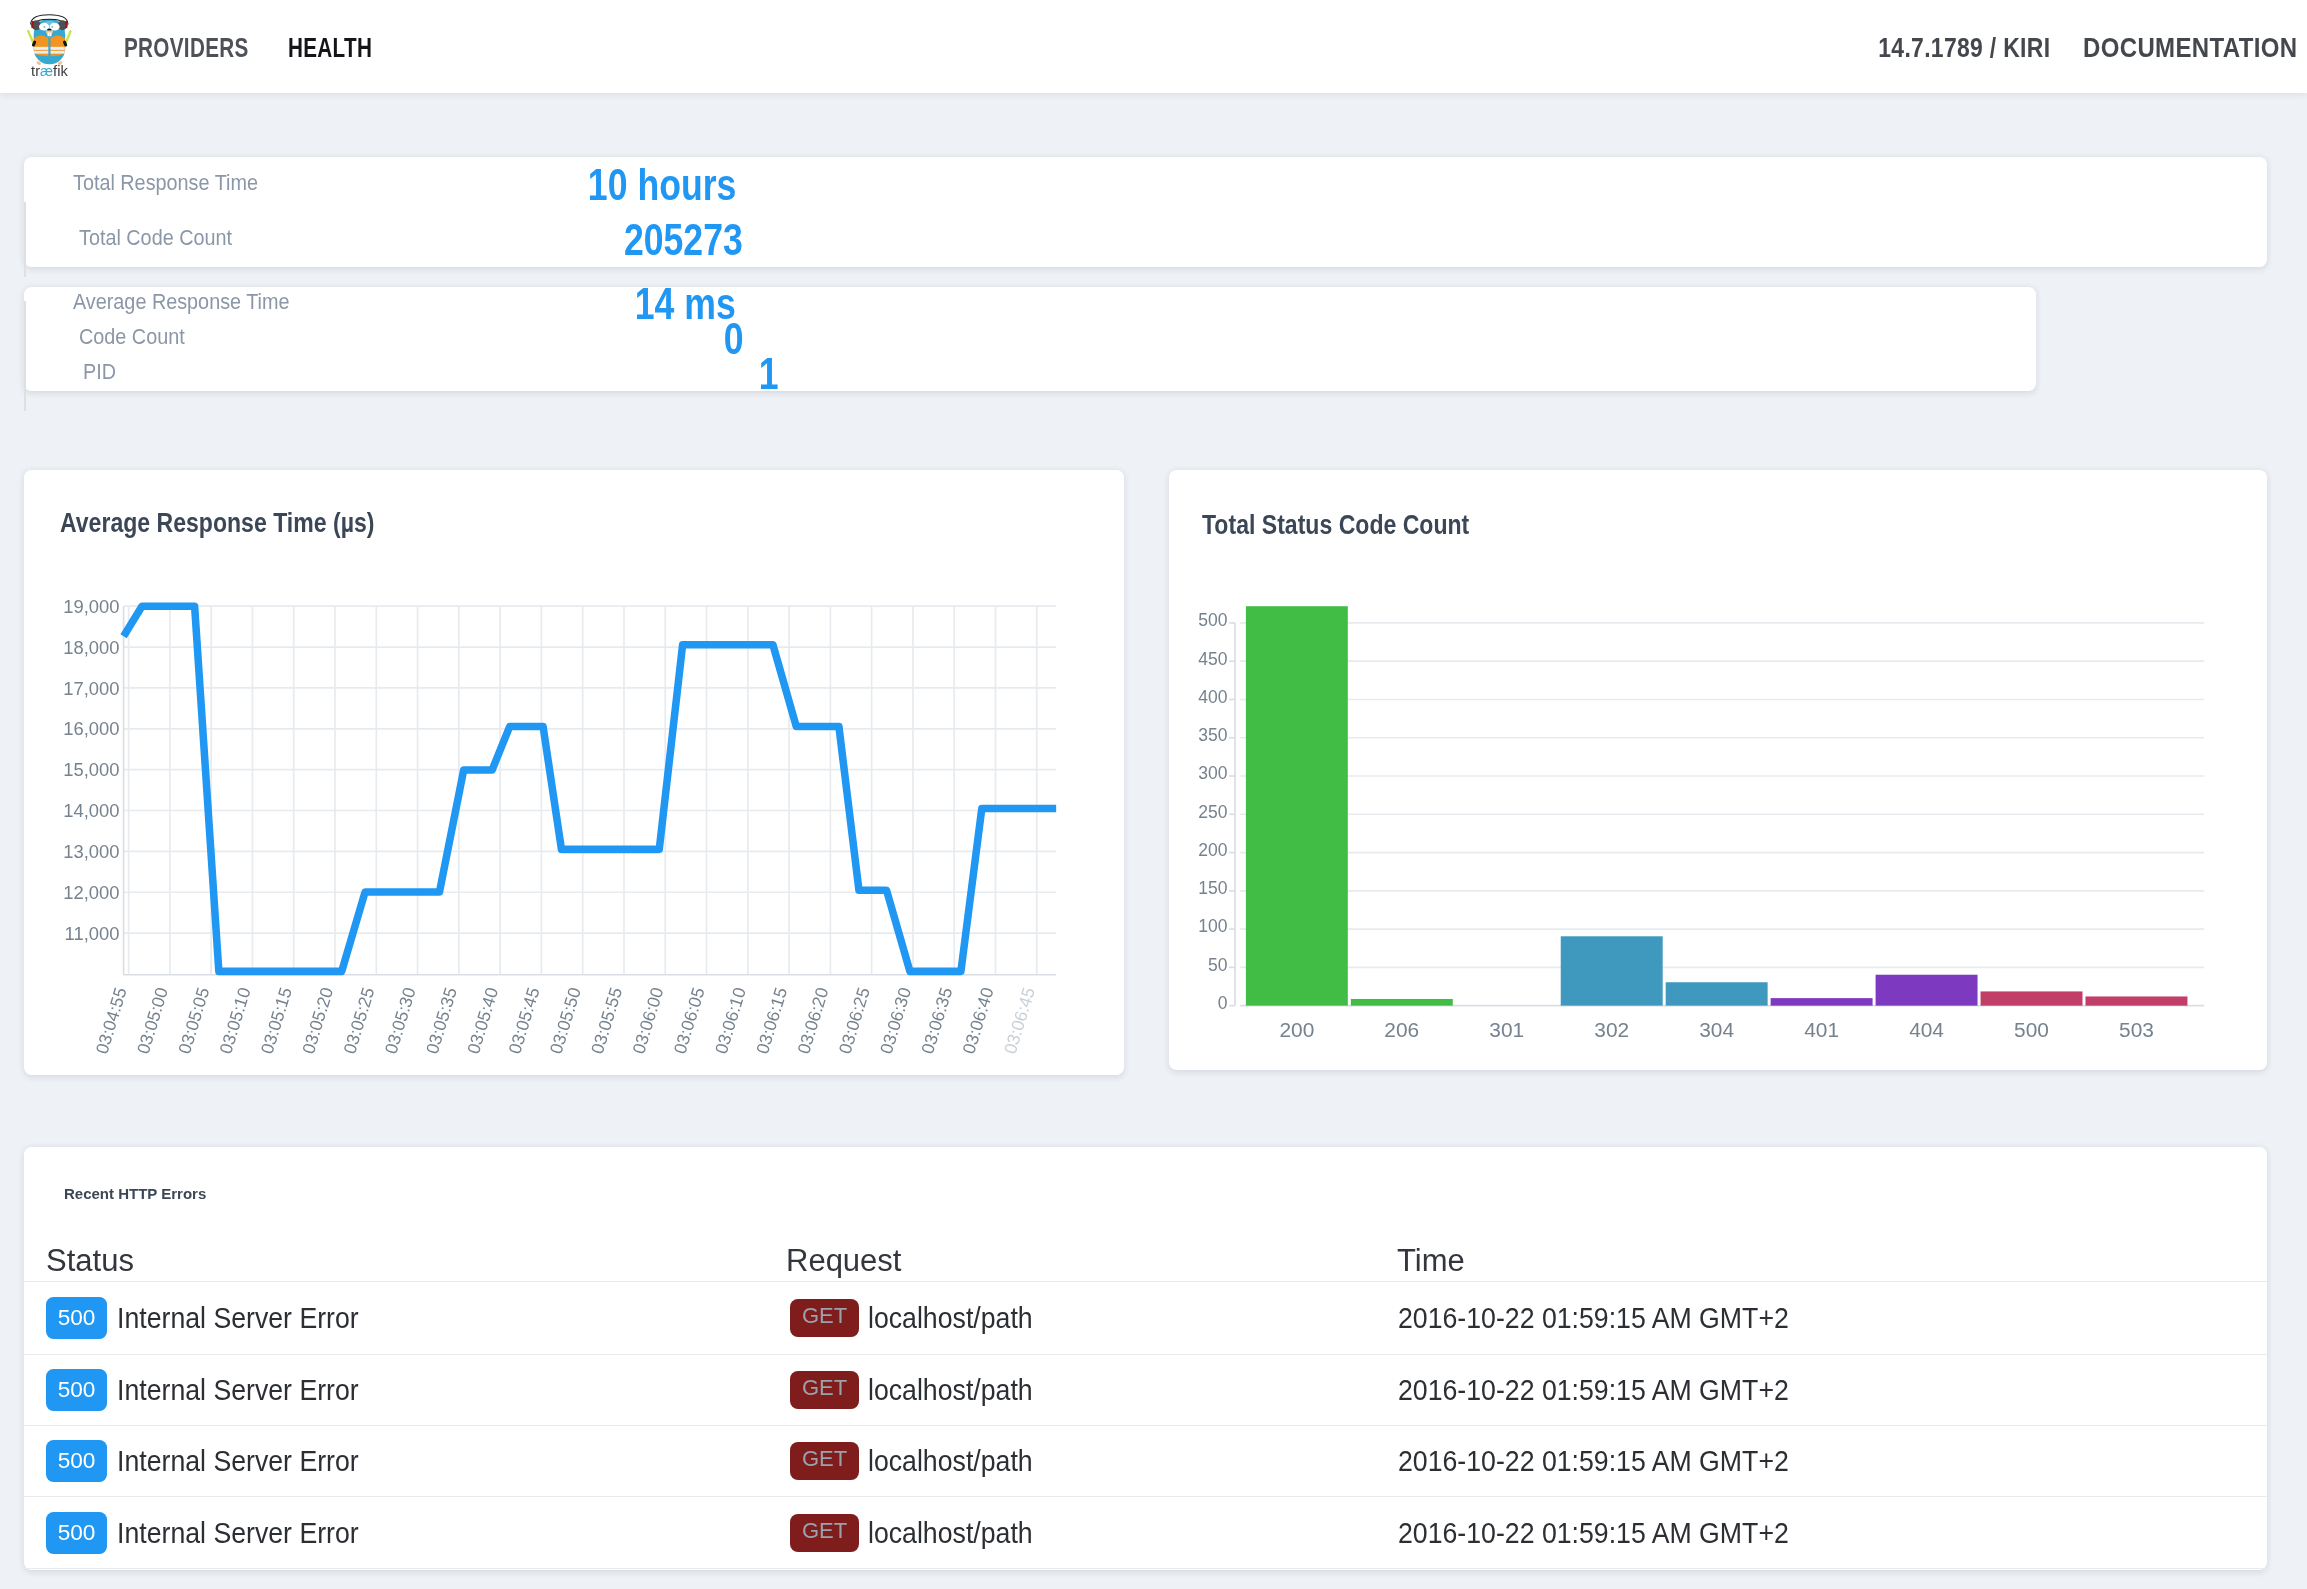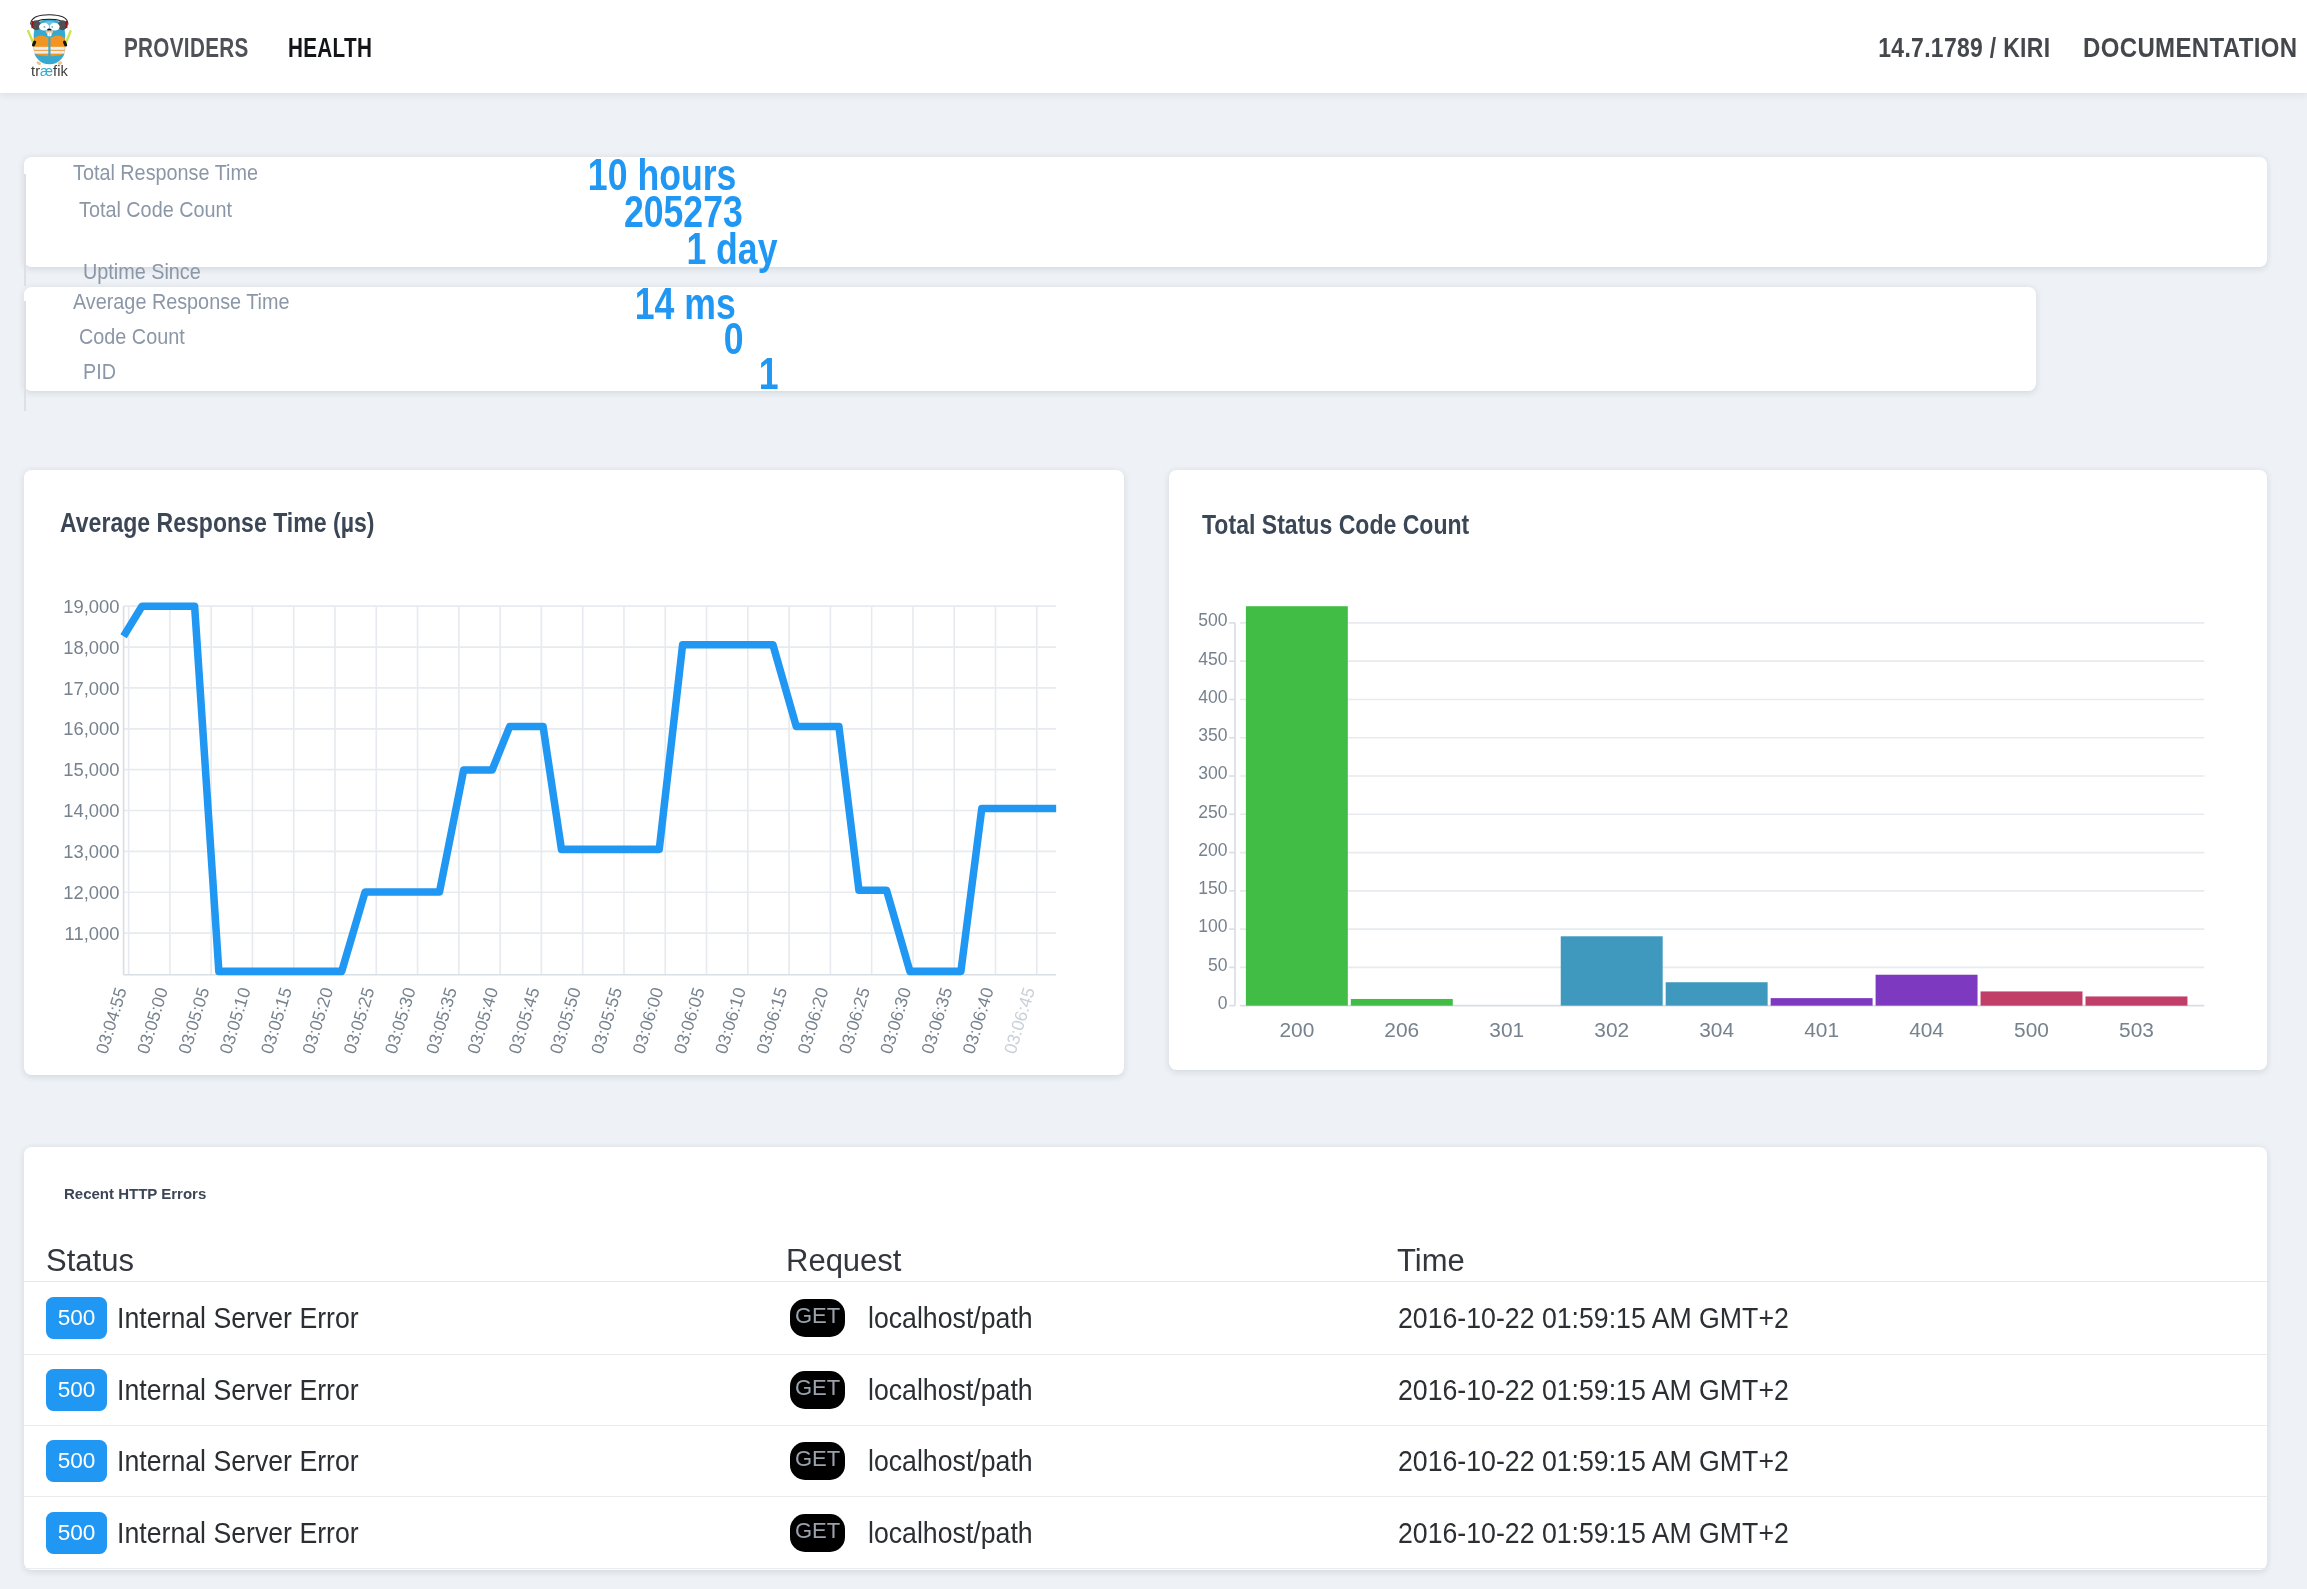--- a/index.html
+++ b/index.html
@@ -9,21 +9,21 @@
   .card { position:absolute; background:#fff; border-radius:7.5px; box-shadow:0 1.7px 6.7px rgba(50,70,90,.14);flex-direction:column; }
   .statrow { display:flex; }
   .statcell { position:relative; height:100%; }
   .sep { position:absolute; left:0; top:50%; margin-top:-38px; height:75px; width:1.7px; background:#dde1e6; }
   .slabel { position:absolute; left:49px; top:50%; margin-top:-15px; font-size:22px; line-height:26px; color:#8b97a7; transform:scaleX(.90); transform-origin:left center; white-space:nowrap; }
   .sval { position:absolute; right:19px; top:50%; margin-top:-26px; font-size:44px; line-height:52px; font-weight:bold; color:#2097f3; transform:scaleX(.81); transform-origin:right center; white-space:nowrap; }
   .ctitle { position:absolute; font-size:27px; font-weight:bold; color:#3b4656; transform:scaleX(.854); transform-origin:left center; white-space:nowrap; }
   .rowtxt { position:absolute; top:50%; margin-top:-16.7px; font-size:29px; line-height:35px; color:#2b2e33; transform:scaleX(.92); transform-origin:left center; white-space:nowrap; }
   .thead { position:absolute; top:15px; font-size:31px; color:#33373d; white-space:nowrap;margin-top:10px; }
   .badge500 { display:inline-block; width:61px; height:42px; line-height:42px; border-radius:7.5px; background:#2097f3; color:#fff; font-size:22.6px; text-align:center; }
-  .badgeget { display:inline-block; width:55px; height:38px; line-height:34px; border-radius:15px; background:#000000; color:#9aa2ac; font-size:22px; text-align:center; }
+  .badgeget { display:inline-block; width:69px; height:38px; line-height:34px; border-radius:8px; background:#7f1d1d; color:#9aa2ac; font-size:22px; text-align:center; }
 </style>
 </head>
 <body>
 
 <div class="nav">
   <svg style="position:absolute;left:27px;top:4.2px" width="47" height="83" viewBox="0 0 56 99">
     <rect x="8" y="17.7" width="37.5" height="54.2" rx="18.5" fill="#35a9d0"></rect>
     <path d="M7,24.5 Q7,15.4 26.6,15.4 Q46.2,15.4 46.2,24.5" fill="none" stroke="#1f1f1f" stroke-width="6.6"></path>
     <path d="M7,24.5 Q7,15.4 26.6,15.4 Q46.2,15.4 46.2,24.5" fill="none" stroke="#ffffff" stroke-width="4.2"></path>
     <path d="M7.7,47.2 L1.4,32.2" stroke="#c6e64c" stroke-width="2.8" stroke-linecap="round"></path>
@@ -59,26 +59,20 @@
 
 <div class="card statrow" style="left:24px;top:157px;width:2243px;height:110px;">
   <div class="statcell" style="width:731px">
     <div class="slabel">Total Response Time</div>
     <div class="sval">10 hours</div>
   </div>
   <div class="statcell" style="width:738px">
     <div class="sep"></div>
     <div class="slabel" style="left:55px">Total Code Count</div>
     <div class="sval">205273</div>
-  </div>
-  <div class="statcell" style="width:773px">
-    <div class="sep"></div>
-    <div class="slabel" style="left:59px;top:29px;margin-top:0">Uptime Since</div>
-    <div class="slabel" style="left:59px;top:64px;margin-top:0;font-size:25px;transform:scaleX(.82)">2018-05-20 20:42:17 +02:00</div>
-    <div class="sval">1 day</div>
   </div>
 </div>
 
 <div class="card statrow" style="left:24px;top:287px;width:2012px;height:104px;">
   <div class="statcell" style="width:731px">
     <div class="slabel">Average Response Time</div>
     <div class="sval">14 ms</div>
   </div>
   <div class="statcell" style="width:738px">
     <div class="sep"></div>

